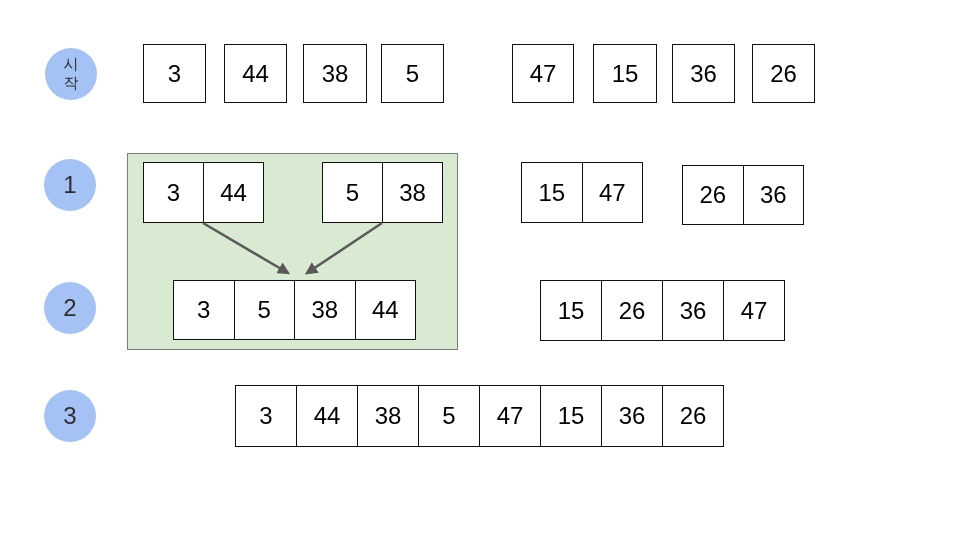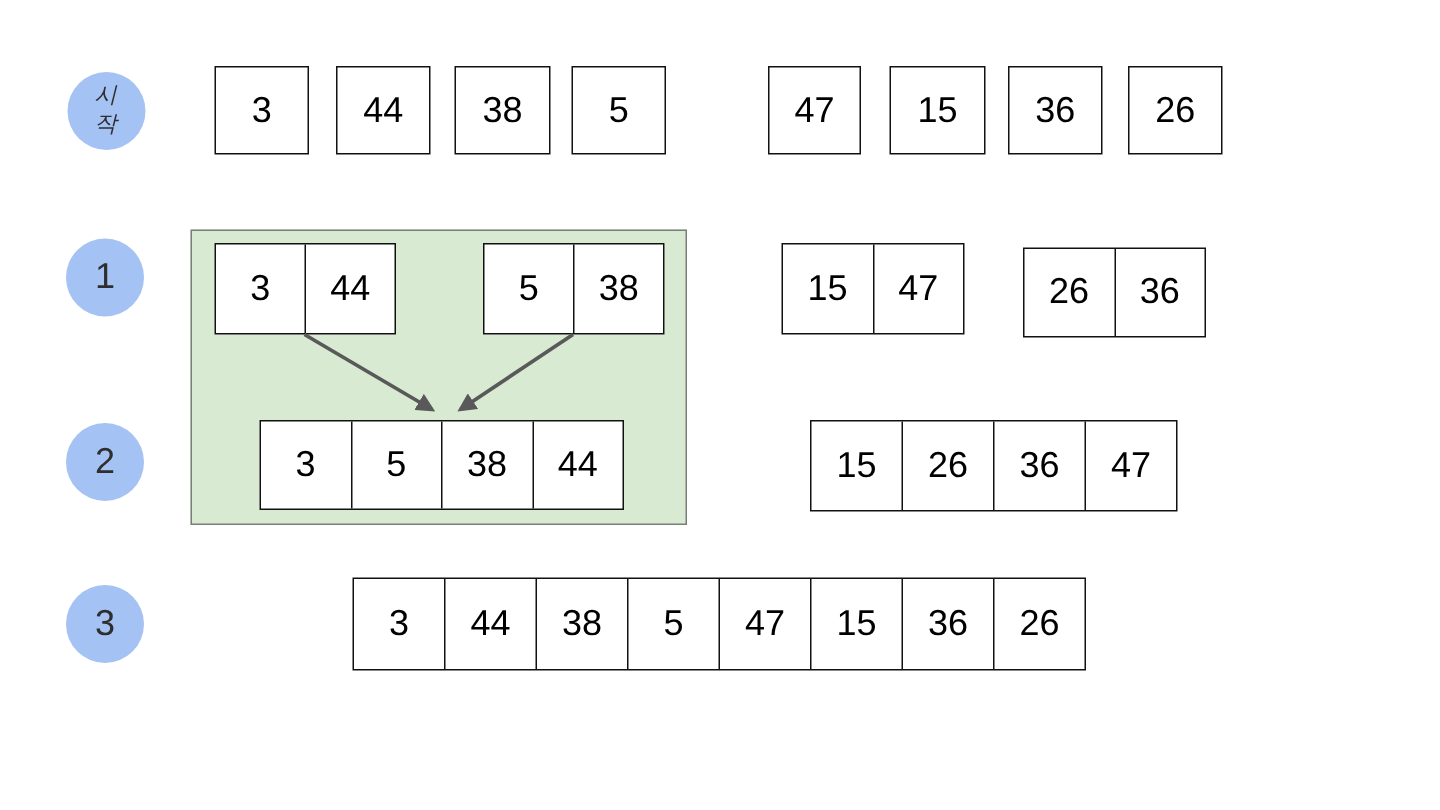--- a/index.html
+++ b/index.html
@@ -21,23 +21,22 @@
     display: flex;
     align-items: center;
     justify-content: center;
     font-size: 24px;
   }
   .circle .start-text {
     display: block;
     width: 1.1em;
     font-size: 15px;
     line-height: 1.25;
-    text-align: left;
+    text-align: center;
     word-break: break-all;
-    font-style: italic;
   }
   .green-region {
     position: absolute;
     left: 127px; top: 153px;
     width: 331px; height: 197px;
     background: var(--green-fill, #d9ead3);
     border: 1.5px solid var(--green-border, #777f77);
     box-sizing: border-box;
   }
   .box, .strip {

